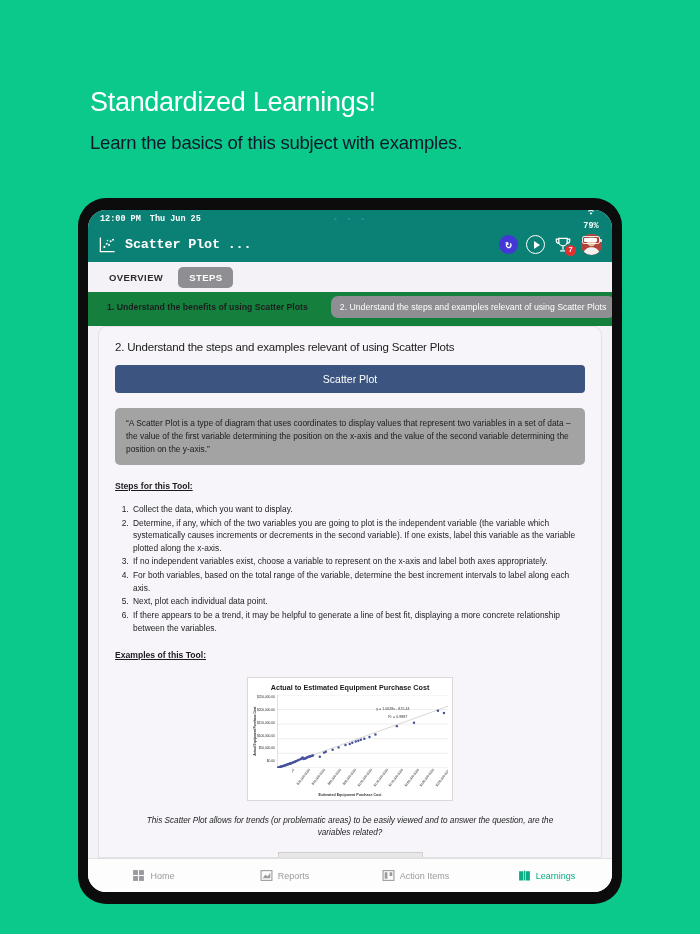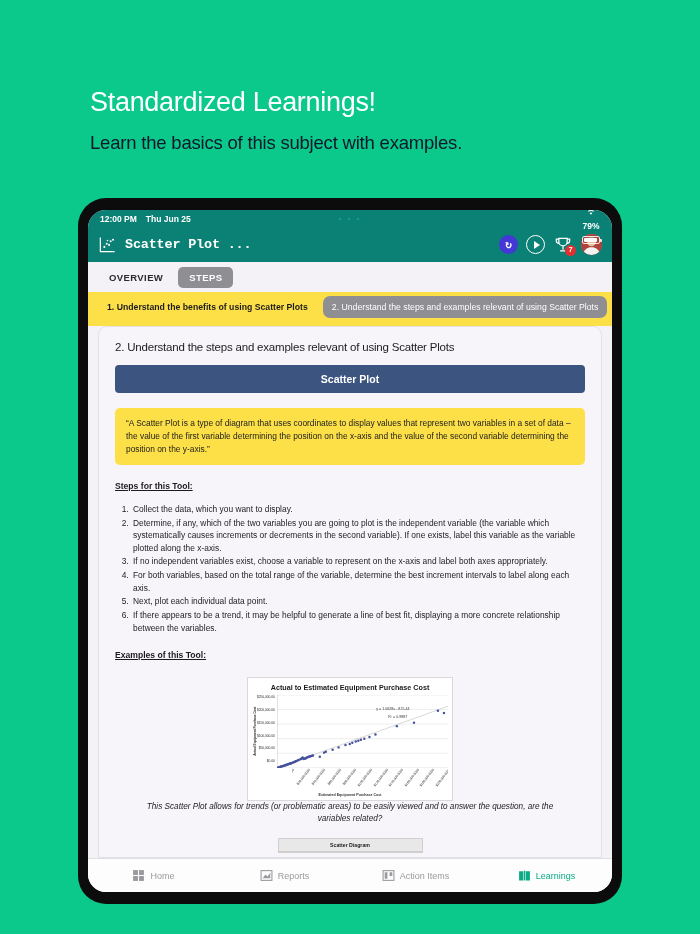--- a/index.html
+++ b/index.html
@@ -55,20 +55,21 @@
     height: 17px;
     background: #0b8175;
     color: #ffffff;
     font-size: 8.5px;
     font-weight: 600;
     display: flex;
     align-items: center;
     padding: 0 12px;
     flex: none;
     position: relative;
+    font-family: Liberation Mono, monospace;
   }
   .sb-time { margin-right: 9px; }
   .sb-date { font-weight: 600; }
   .sb-notch {
     position: absolute;
     left: 50%;
     transform: translateX(-50%);
     letter-spacing: 2px;
     font-size: 8px;
     color: #14a091;
@@ -185,23 +186,23 @@
     color: #2b2b2b;
     padding: 5px 11px;
     border-radius: 5px;
   }
   .seg.active { background: #8e8e93; color: #fff; }
 
   
   .chipbar {
     display: flex;
     align-items: center;
-    gap: 6px;
+    gap: 14px;
     padding: 4px 10px 8px;
-    background: #fde047;
+    background: #15803d;
     flex: none;
     overflow: hidden;
     white-space: nowrap;
   }
   .chip {
     font-size: 8.7px;
     font-weight: 700;
     color: #1c1c1e;
     padding: 6px 9px;
     border-radius: 7px;
@@ -223,26 +224,26 @@
     font-size: 11.5px;
     color: #1c1c1e;
     letter-spacing: -0.2px;
     margin-bottom: 12px;
   }
   .tool-banner {
     background: #3c5480;
     color: #fff;
     text-align: center;
     font-size: 10.5px;
-    font-weight: 700;
+    font-weight: 400;
     padding: 8px;
     border-radius: 4px;
   }
   .quote {
-    background: #fde047;
+    background: #a3a3a3;
     border-radius: 5px;
     padding: 9px 11px;
     margin-top: 15px;
     font-size: 8.4px;
     line-height: 1.55;
     color: #1c1c1e;
   }
   .sec-title {
     font-size: 8.6px;
     font-weight: 700;
@@ -318,20 +319,21 @@
     font-weight: 700;
     color: #333;
     margin-top: -1px;
   }
   .caption {
     text-align: center;
     font-size: 8.2px;
     font-style: italic;
     color: #1c1c1e;
     line-height: 1.45;
+    margin-top: 14px;
     padding: 0 22px;
   }
 
   
   .chart2 {
     width: 145px;
     margin: 13px auto 0;
     background: #fff;
     border: 1px solid #cfcfcf;
   }

